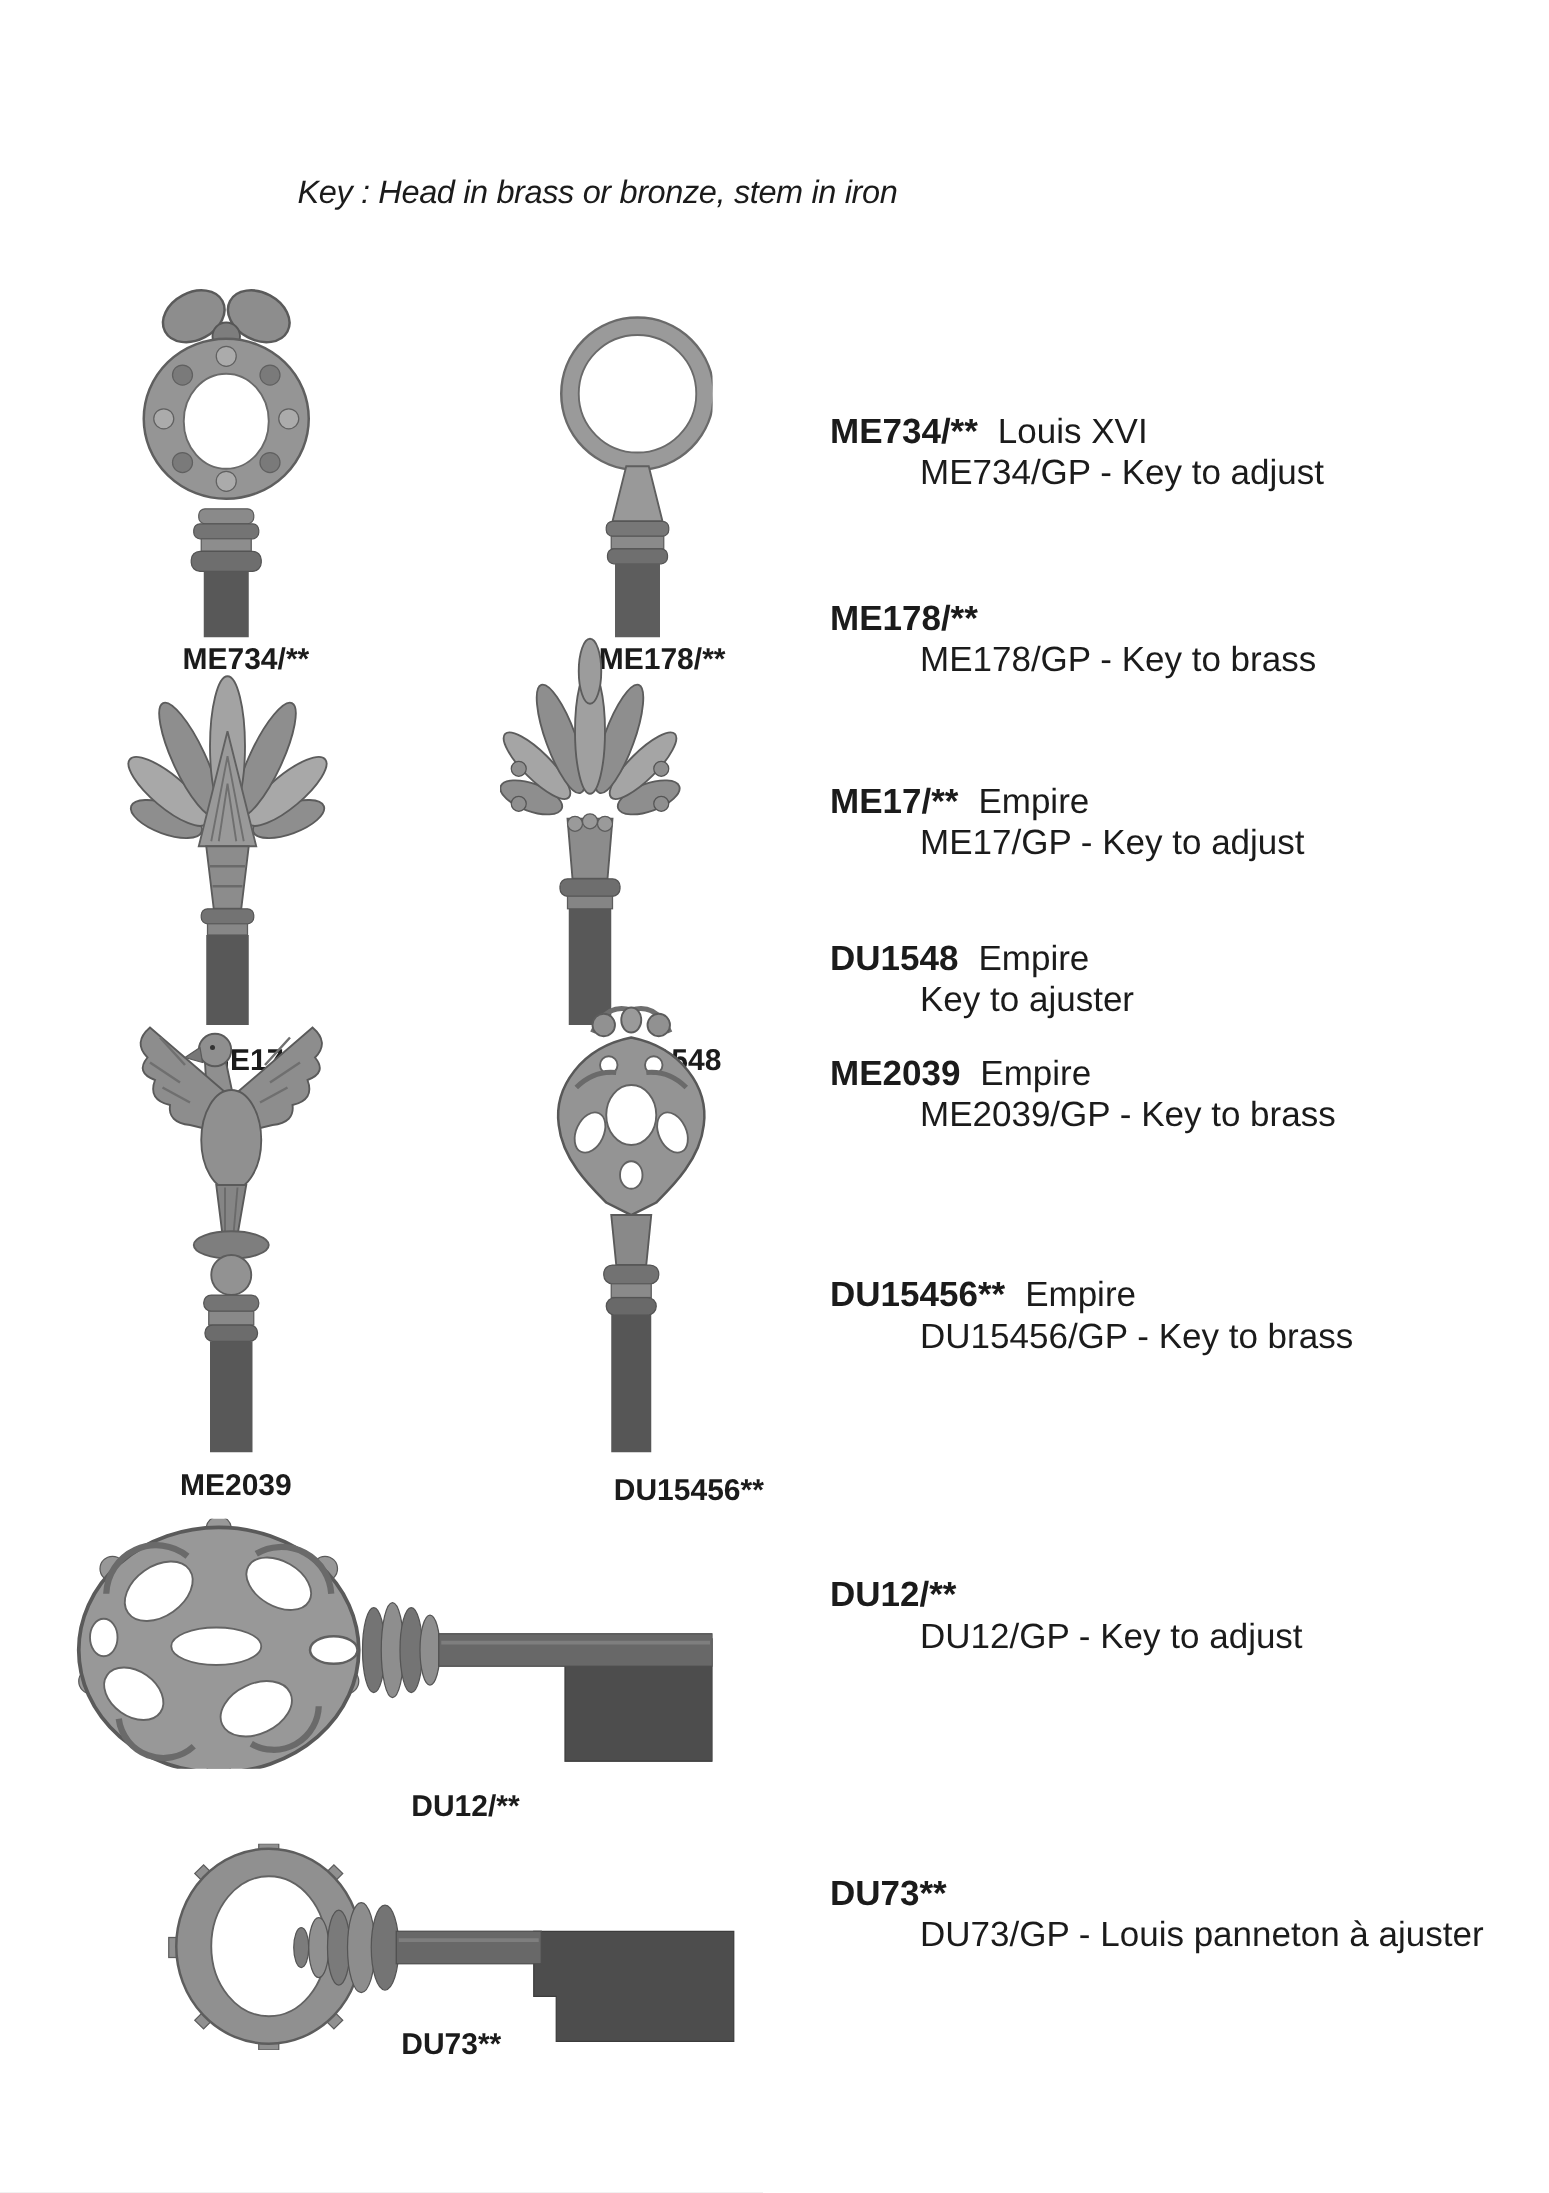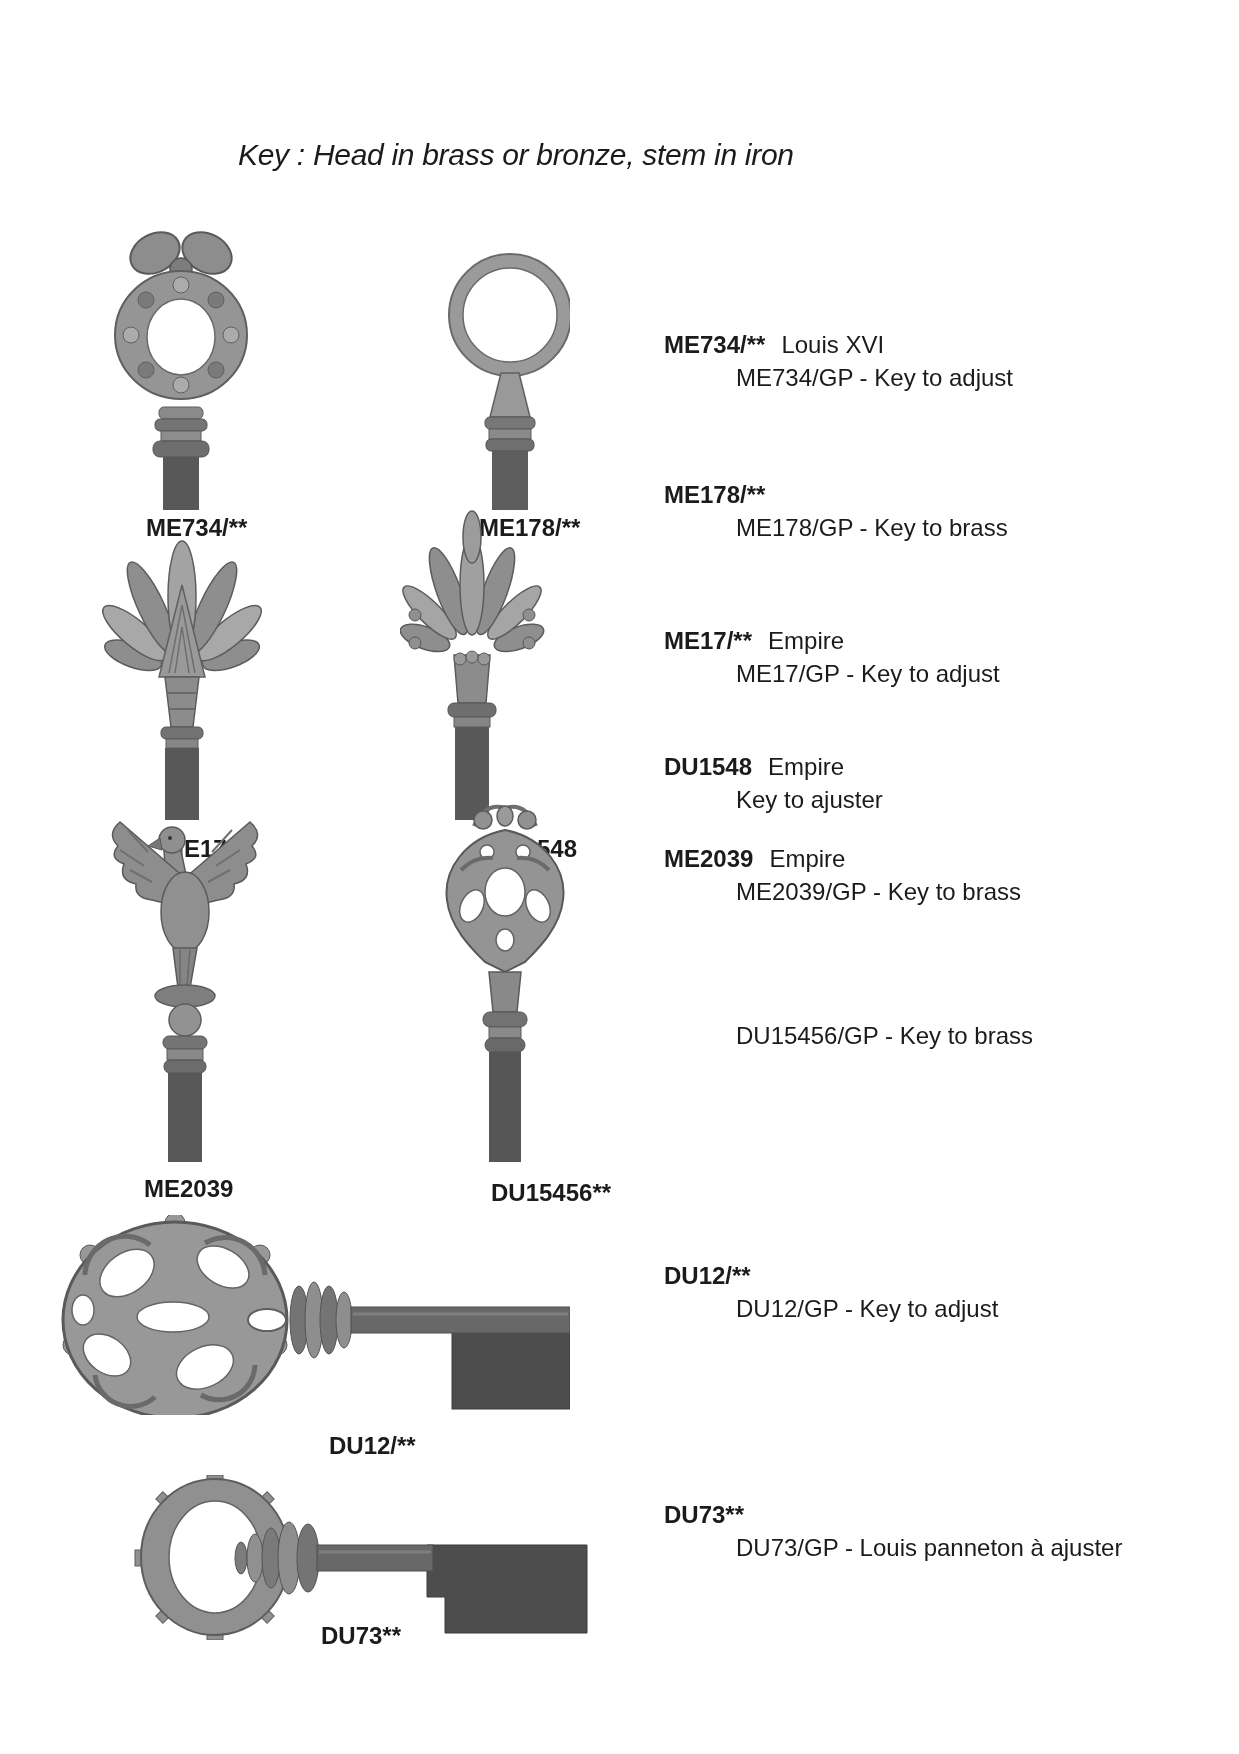--- a/index.html
+++ b/index.html
@@ -8,29 +8,29 @@
     width:1239px;height:1754px;
     margin:0 auto;
     background:#ffffff;
     font-family:"Liberation Sans", sans-serif;
     color:#1b1b1b;
     overflow:hidden;
   }
   .title{
     position:absolute;
     left:238px;top:138px;
-    font-size:30px;
+    font-size:26px;
     font-style:italic;
     letter-spacing:-0.3px;
     white-space:nowrap;
   }
   .desc{
     position:absolute;
     left:664px;
-    font-size:24px;
+    font-size:28px;
     line-height:33px;
     white-space:nowrap;
   }
   .desc .code{font-weight:700;margin-right:16px;}
   .desc .line2{padding-left:72px;}
   .caption{
     position:absolute;
     font-size:24px;
     font-weight:700;
     white-space:nowrap;
@@ -64,20 +64,21 @@
     <div><span class="code">DU1548</span><span>Empire</span></div>
     <div class="line2">Key to ajuster</div>
   </div>
 
   <div class="desc" style="top:842px">
     <div><span class="code">ME2039</span><span>Empire</span></div>
     <div class="line2">ME2039/GP - Key to brass</div>
   </div>
 
   <div class="desc" style="top:1019px">
+    <div><span class="code">DU15456**</span><span>Empire</span></div>
     <div class="line2">DU15456/GP - Key to brass</div>
   </div>
 
   <div class="desc" style="top:1259px">
     <div><span class="code">DU12/**</span><span></span></div>
     <div class="line2">DU12/GP - Key to adjust</div>
   </div>
 
   <div class="desc" style="top:1498px">
     <div><span class="code">DU73**</span><span></span></div>

